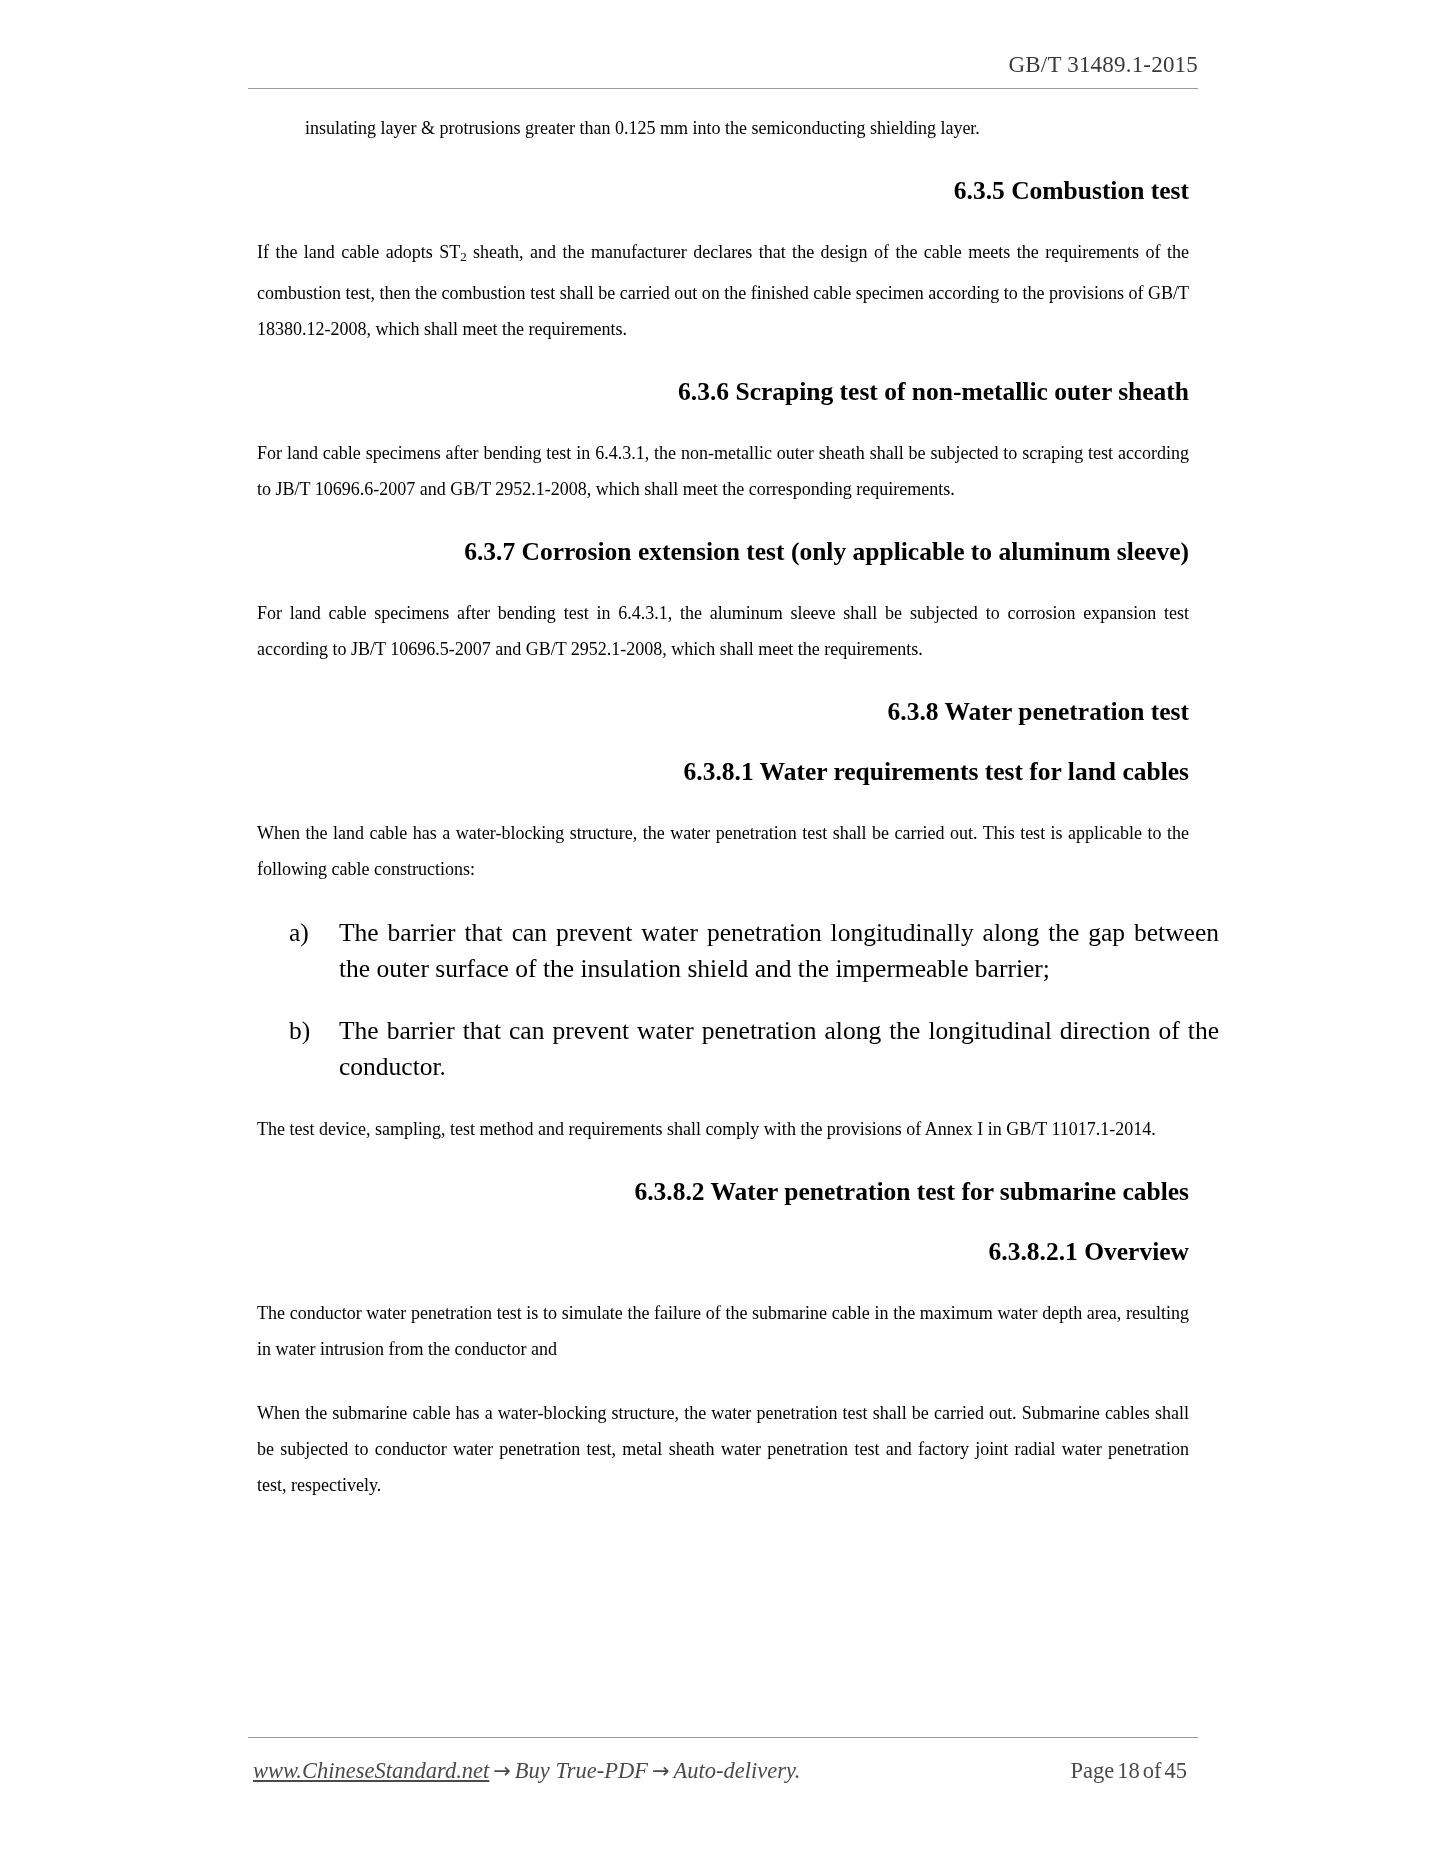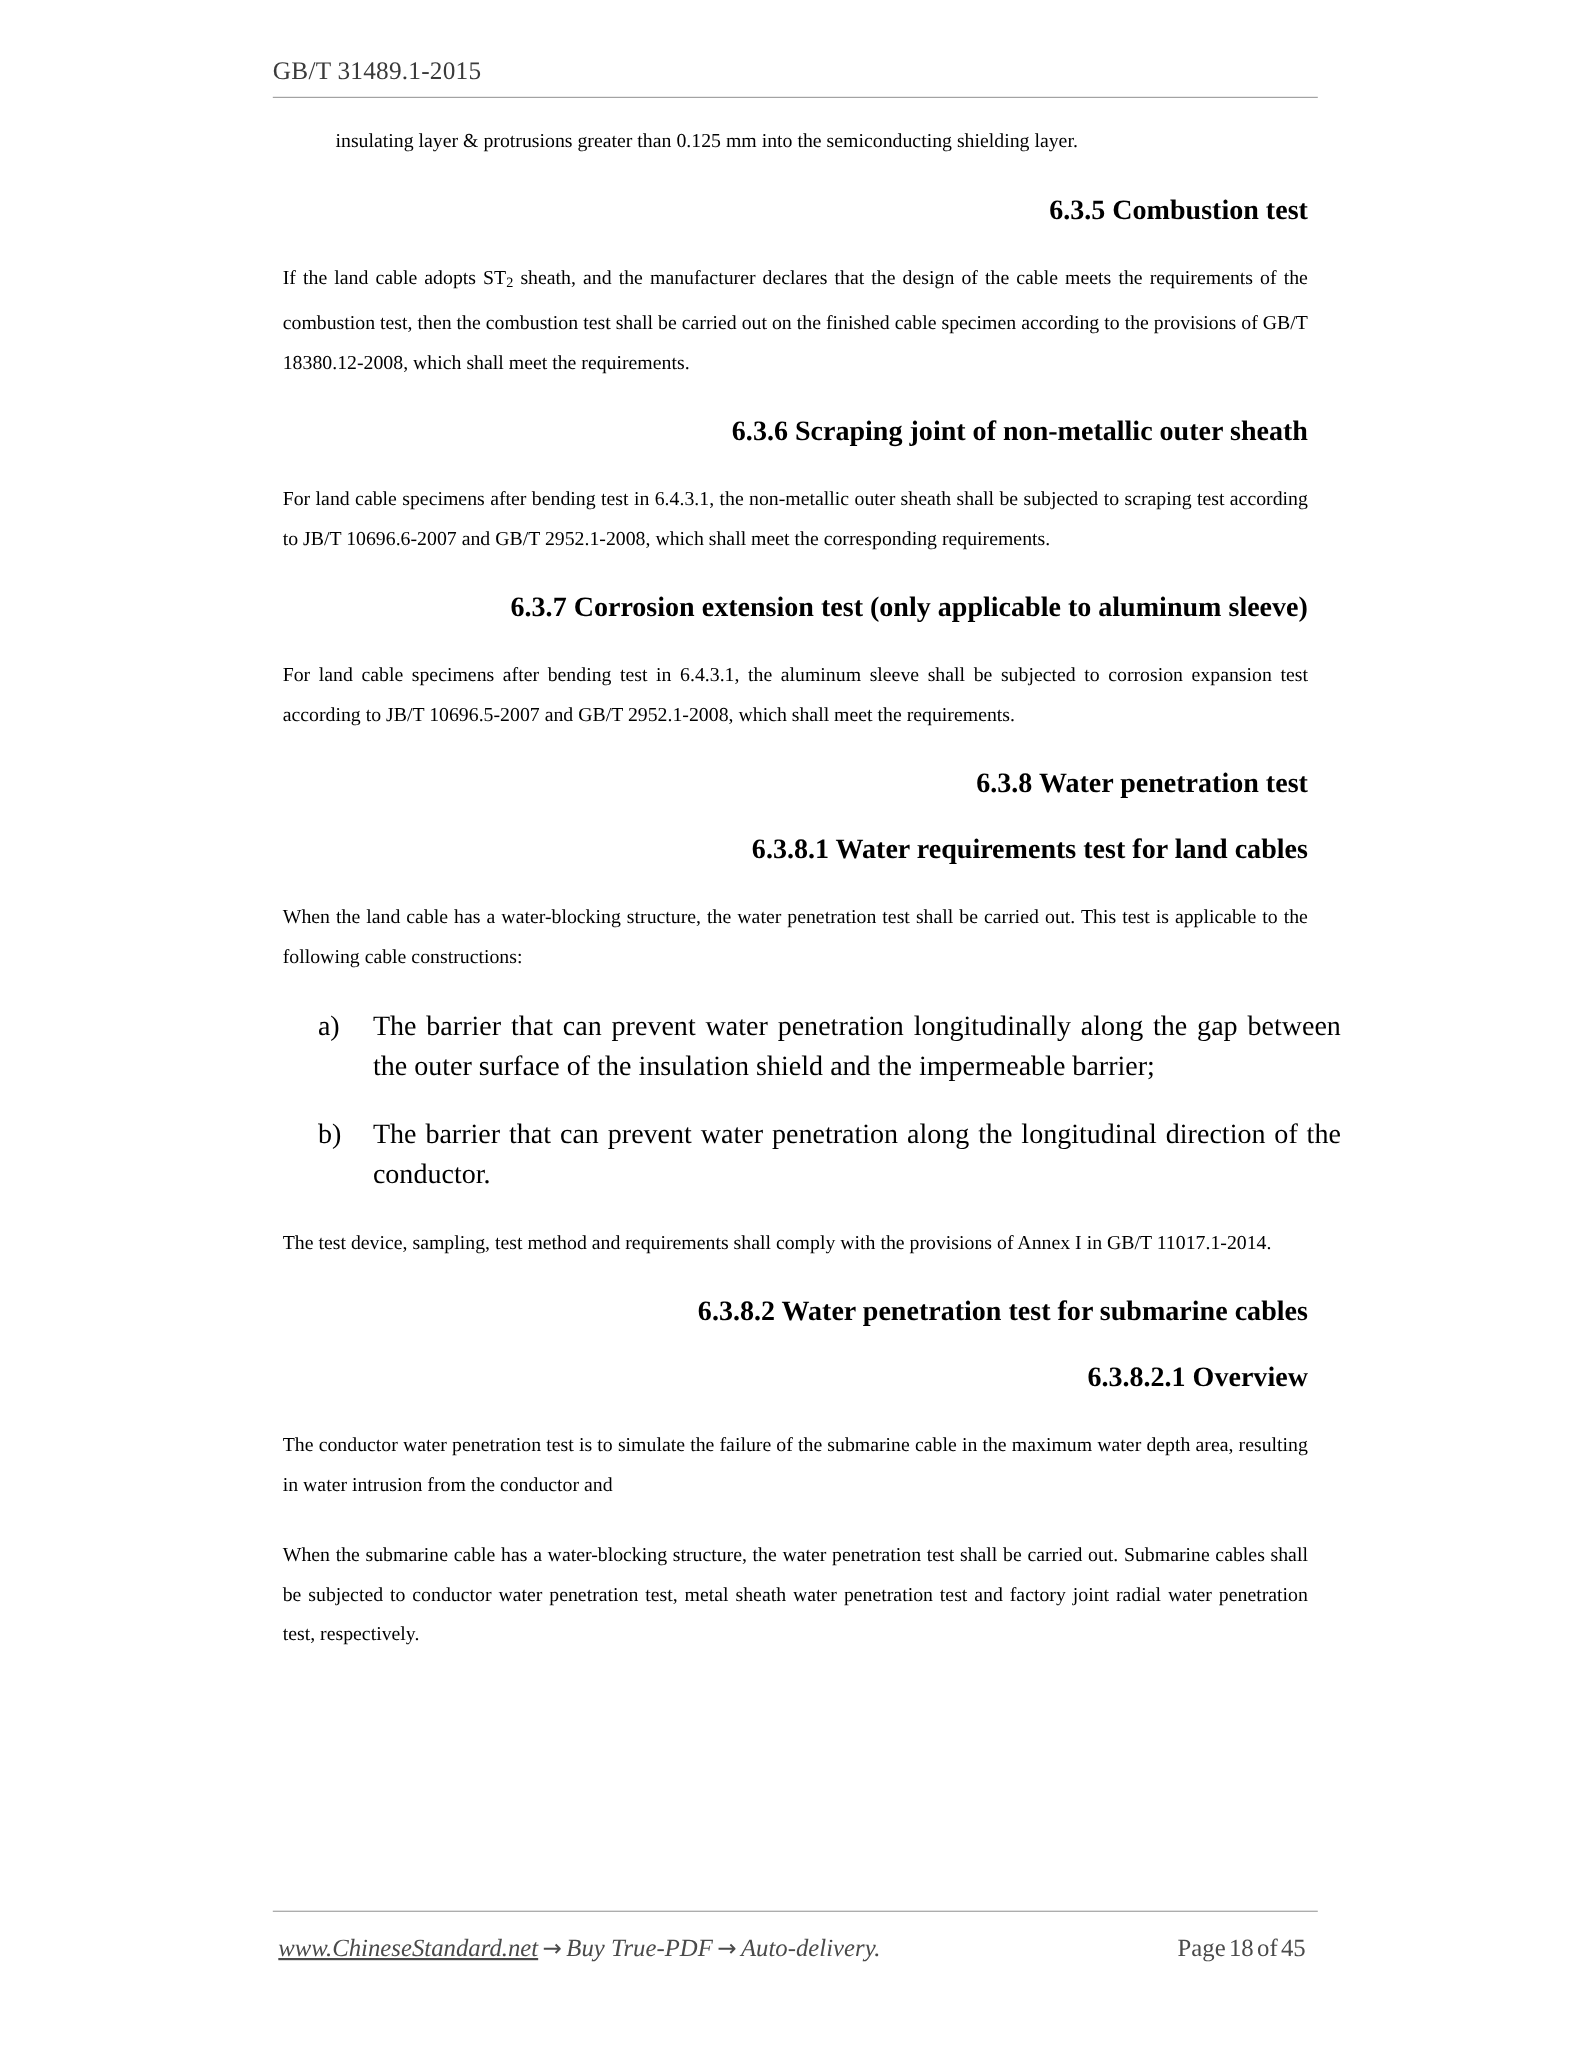--- a/index.html
+++ b/index.html
@@ -22,21 +22,21 @@
     height: 1870px;
     box-sizing: border-box;
   }
 
   
   .header {
     position: absolute;
     left: 248px;
     top: 52px;
     width: 950px;
-    text-align: left;
+    text-align: right;
   }
   .header-title {
     font-size: 23px;
     letter-spacing: 0.2px;
     color: #3a3a3a;
     display: inline-block;
   }
   .header-rule {
     position: absolute;
     left: 248px;
@@ -163,21 +163,21 @@
   <div class="header-rule"></div>
 
   <div class="content">
 
     <p class="body indent">insulating layer &amp; protrusions greater than 0.125 mm into the semiconducting shielding layer.</p>
 
     <h3 class="heading">6.3.5 Combustion test</h3>
 
     <p class="body"><span>If the land cable adopts ST</span><sub>2</sub><span> sheath, and the manufacturer declares that the design of the cable meets the requirements of the combustion test, then the combustion test shall be carried out on the finished cable specimen according to the provisions of GB/T 18380.12-2008, which shall meet the requirements.</span></p>
 
-    <h3 class="heading">6.3.6 Scraping joint of non-metallic outer sheath</h3>
+    <h3 class="heading">6.3.6 Scraping test of non-metallic outer sheath</h3>
 
     <p class="body last-line-left">For land cable specimens after bending test in 6.4.3.1, the non-metallic outer sheath shall be subjected to scraping test according to JB/T 10696.6-2007 and GB/T 2952.1-2008, which shall meet the corresponding requirements.</p>
 
     <h3 class="heading">6.3.7 Corrosion extension test (only applicable to aluminum sleeve)</h3>
 
     <p class="body last-line-left">For land cable specimens after bending test in 6.4.3.1, the aluminum sleeve shall be subjected to corrosion expansion test according to JB/T 10696.5-2007 and GB/T 2952.1-2008, which shall meet the requirements.</p>
 
     <h3 class="heading">6.3.8 Water penetration test</h3>
 
     <h3 class="heading">6.3.8.1 Water requirements test for land cables</h3>

